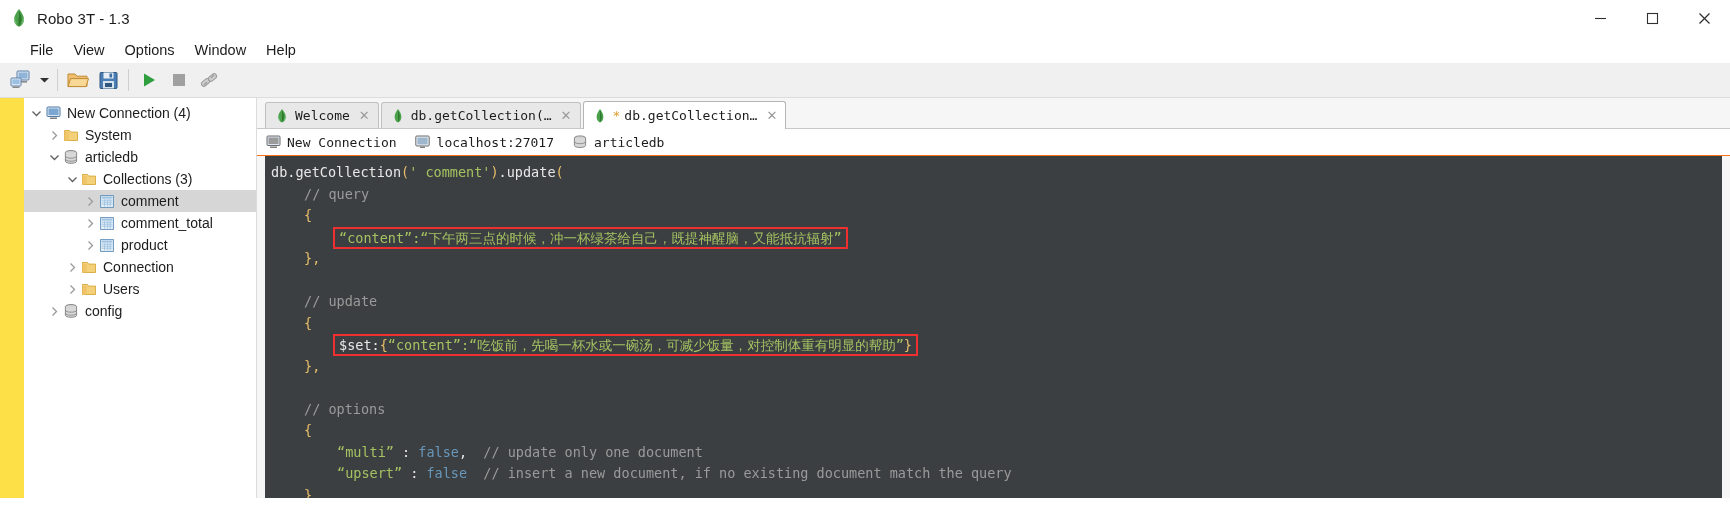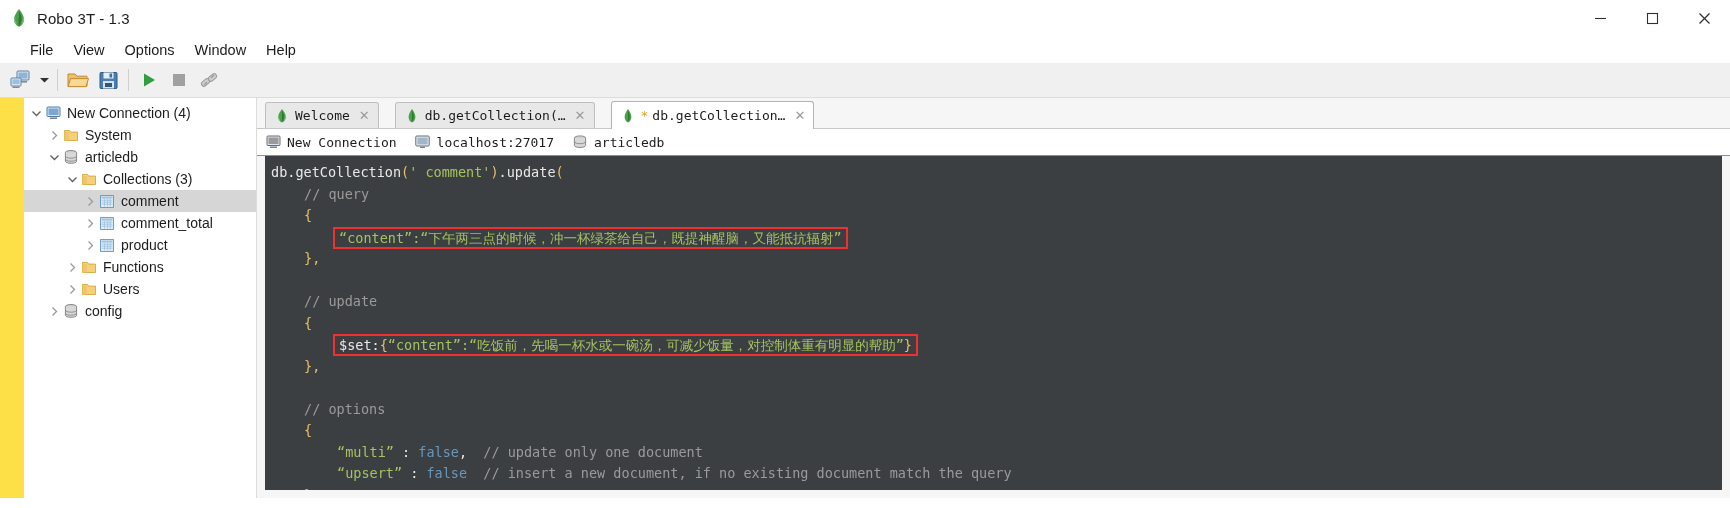--- a/index.html
+++ b/index.html
@@ -181,21 +181,21 @@
   .tab {
     height: 26px;
     display: flex;
     align-items: center;
     padding: 0 8px 0 9px;
     background: #e8e8e8;
     border: 1px solid #c0c0c0;
     border-bottom: none;
     border-top-left-radius: 3px;
     border-top-right-radius: 3px;
-    margin-right: 16px;
+    margin-right: 2px;
     font-family: "DejaVu Sans Mono", monospace;
     font-size: 13px;
     color: #1c1c1c;
     white-space: nowrap;
     box-sizing: border-box;
   }
   .tab.active {
     background: #ffffff;
     height: 28px;
     border-color: #b4b4b4;
@@ -251,21 +251,21 @@
     justify-content: center;
   }
 
   
   .editor-wrap {
     flex: 1;
     min-height: 0;
     background: #f6f6f6;
     padding: 0 8px 0 8px;
     display: flex;
-    flex-direction: column;
+    flex-direction: row;
   }
   .editor {
     flex: 1;
     background: #3c3f41;
     color: #e6e6e6;
     font-family: "DejaVu Sans Mono", monospace;
     font-size: 13.5px;
     line-height: 21.5px;
     padding: 6px 0 0 6px;
     position: relative;
@@ -546,21 +546,21 @@
           <svg width="7" height="9" viewBox="0 0 7 9">
               <path d="M1.5 0.5 L5.5 4.5 L1.5 8.5" fill="none" stroke="#9a9a9a" stroke-width="1.3"></path>
             </svg>
         </span>
         <span class="t-icon">
           <svg width="14" height="13" viewBox="0 0 14 13">
             <path d="M0.5 1.5 h5 l1.2 1.6 H13.5 v8.4 H0.5 Z" fill="#f5d07a" stroke="#d4a83c" stroke-width="0.9"></path>
             <rect x="0.5" y="3.1" width="4.2" height="8.4" fill="#f0c468"></rect>
           </svg>
         </span>
-        <span class="t-label">Functions</span>
+        <span class="t-label">Connection</span>
       </div>
 
       <div class="tree-row" style="padding-left:40px;">
         <span class="tw">
           <svg width="7" height="9" viewBox="0 0 7 9">
               <path d="M1.5 0.5 L5.5 4.5 L1.5 8.5" fill="none" stroke="#9a9a9a" stroke-width="1.3"></path>
             </svg>
         </span>
         <span class="t-icon">
           <svg width="14" height="13" viewBox="0 0 14 13">

